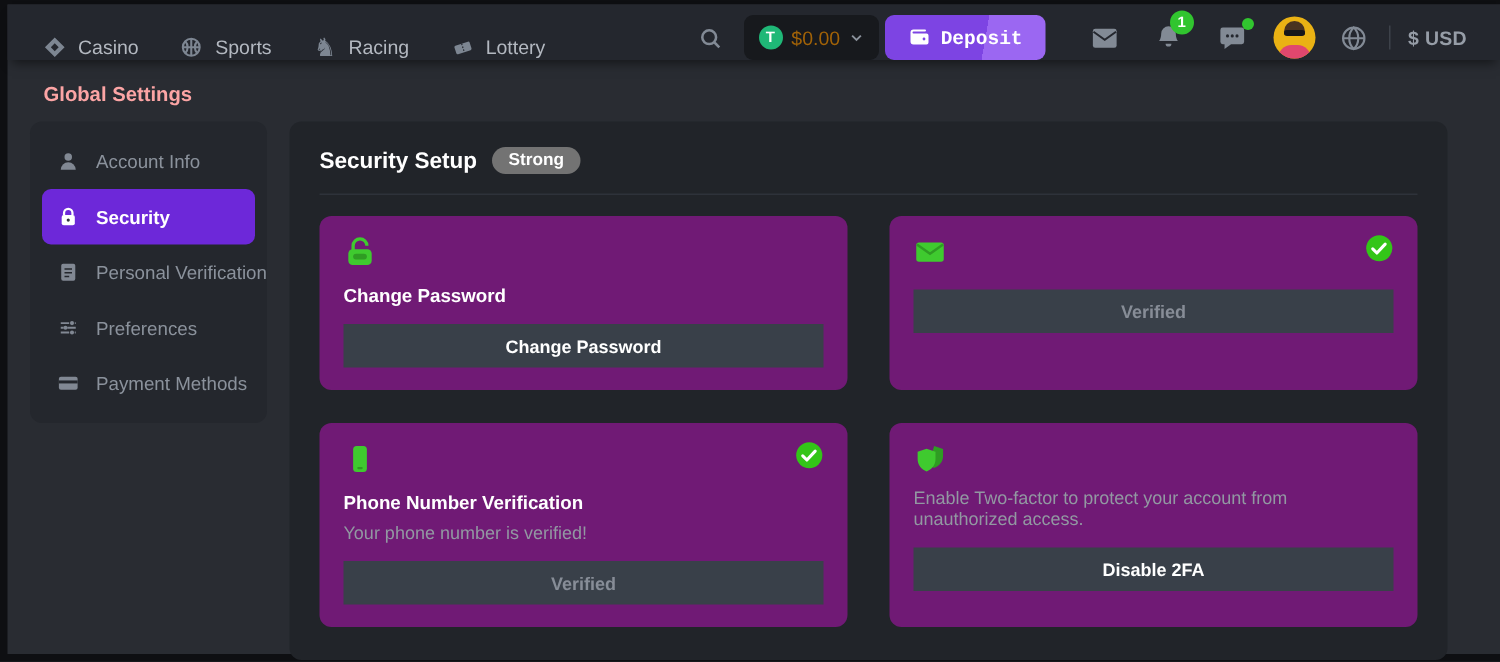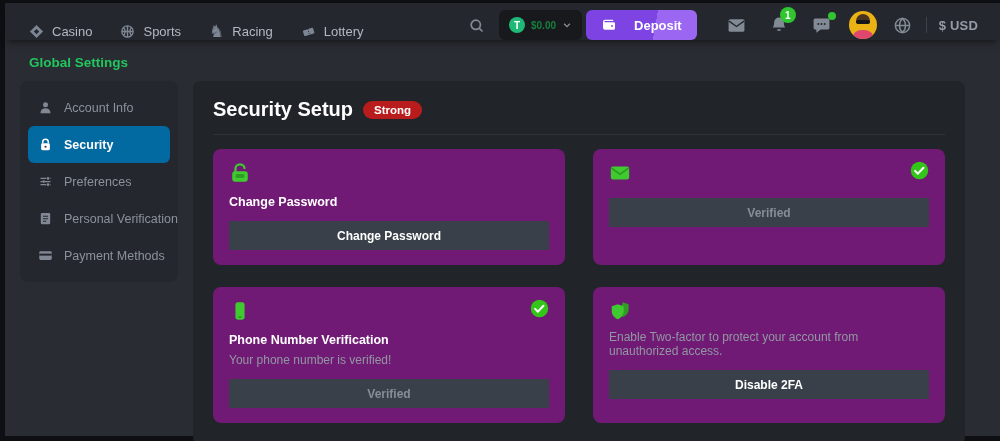--- a/index.html
+++ b/index.html
@@ -27,65 +27,65 @@
   .icon-btn { color:#828a95; display:flex; align-items:center; cursor:pointer; position:relative; }
   .search-btn { margin-right:14px; }
   .balance-pill {
     background:#17191d; border-radius:6px; height:30px; display:flex; align-items:center;
     gap:6px; padding:0 10px; cursor:pointer;
   }
   .tether {
     width:16px; height:16px; border-radius:50%; background:#1fb877; color:#fff;
     font-size:10px; font-weight:700; display:flex; align-items:center; justify-content:center;
   }
-  .balance-amt { color:#15803d; font-size:10px; font-weight:700; }
+  .balance-amt { color:#a16207; font-size:13px; font-weight:400; }
   .chev { color:#8b929c; display:flex; }
   .deposit-btn {
     margin-left:4px; height:30px; border:none; border-radius:6px; padding:0 15px;
     background:linear-gradient(100deg,#7d44e3 62%, #9b67f2 62%);
-    color:#fff; font-size:13px; font-weight:700; display:flex; align-items:center; gap:17px; cursor:pointer;
-    font-family:Liberation Sans, sans-serif;
+    color:#fff; font-size:13px; font-weight:700; display:flex; align-items:center; gap:6px; cursor:pointer;
+    font-family:Liberation Mono, monospace;
   }
   .mail-btn { margin-left:30px; }
   .bell-btn { margin-left:24px; }
   .chat-btn { margin-left:24px; }
   .notif-badge {
     position:absolute; top:-9px; right:-8px; min-width:16px; height:16px; padding:0 4px;
     background:#31c52f; color:#fff; border-radius:9px; font-size:10px; font-weight:700;
     display:flex; align-items:center; justify-content:center;
   }
   .chat-dot { position:absolute; top:-4px; right:-5px; width:8px; height:8px; border-radius:50%; background:#31c52f; }
   .avatar { margin-left:18px; width:28px; height:28px; border-radius:50%; background:#eab214; position:relative; overflow:hidden; cursor:pointer; flex-shrink:0; }
   .av-hair { position:absolute; top:3px; left:7px; width:14px; height:9px; background:#4a3320; border-radius:7px 7px 0 0; }
   .av-glasses { position:absolute; top:9px; left:7px; width:14px; height:4px; background:#15161a; border-radius:2px; }
   .av-body { position:absolute; bottom:-3px; left:3px; width:22px; height:12px; background:#e0476e; border-radius:9px 9px 0 0; }
   .globe-btn { margin-left:16px; }
   .v-divider { width:1px; height:16px; background:#3d424a; margin:0 12px 0 14px; }
   .usd-label { color:#969da7; font-size:13px; font-weight:700; letter-spacing:.2px; }
 
   
-  .gs-title { color:#22c55e; font-size:13.5px; font-weight:700; margin:15px 0 11px 24px; }
+  .gs-title { color:#fca5a5; font-size:13.5px; font-weight:700; margin:15px 0 11px 24px; }
   .content { display:flex; align-items:flex-start; gap:15px; padding:0 35px 0 15px; }
 
   
   .sidebar { width:158px; flex-shrink:0; background:#24272d; border-radius:8px; padding:8px; }
   .side-item {
     display:flex; align-items:center; gap:11px; height:37px; padding:0 10px;
     border-radius:6px; color:#8b929c; font-size:12.5px; cursor:pointer; white-space:nowrap;
   }
   .side-item .sicon { display:flex; color:#818893; }
-  .side-item.active { background:#0369a1; color:#fff; font-weight:700; }
+  .side-item.active { background:#6d28d9; color:#fff; font-weight:700; }
   .side-item.active .sicon { color:#fff; }
 
   
   .main-panel { flex:1; background:#212429; border-radius:8px; padding:17px 20px 22px; min-height:344px; }
   .main-header { display:flex; align-items:center; gap:10px; }
-  .main-title { color:#fff; font-size:20px; font-weight:700; }
+  .main-title { color:#fff; font-size:15px; font-weight:700; }
   .strength-badge {
-    background:#b91c1c; color:#fff; font-size:11.5px; font-weight:700;
+    background:#737373; color:#fff; font-size:11.5px; font-weight:700;
     padding:3px 11px; border-radius:999px;
   }
   .main-divider { border:none; border-top:1px solid #2e323a; margin-top:13px; }
   .cards-grid { margin-top:14px; display:grid; grid-template-columns:1fr 1fr; column-gap:28px; row-gap:22px; }
 
   .card { background:#701a75; border-radius:8px; padding:13px 16px 15px; }
   .card-top { display:flex; align-items:flex-start; justify-content:space-between; height:24px; }
   .card-icon { display:flex; }
   .check-badge { display:flex; margin-top:-1px; }
   .card-title { margin-top:9px; color:#fff; font-size:12.5px; font-weight:700; }
@@ -232,39 +232,39 @@
           <svg width="15" height="15" viewBox="0 0 24 24">
               <path d="M7.5 10V8a4.5 4.5 0 0 1 9 0v2" fill="none" stroke="currentColor" stroke-width="2.4"></path>
               <rect x="5" y="10" width="14" height="11" rx="2.2" fill="currentColor"></rect>
               <circle cx="12" cy="15.5" r="1.7" fill="#30343c"></circle>
             </svg>
         </span>
         <span>Security</span>
       </div>
       <div class="side-item">
         <span class="sicon">
+          <svg width="15" height="15" viewBox="0 0 24 24" fill="currentColor">
+              <rect x="4.5" y="3" width="15" height="18" rx="2"></rect>
+              <g stroke="#24272d" stroke-width="1.7">
+                <path d="M8 8.5h8M8 12.5h8M8 16.5h5"></path>
+              </g>
+            </svg>
+        </span>
+        <span>Personal Verification</span>
+      </div>
+      <div class="side-item">
+        <span class="sicon">
           <svg width="15" height="15" viewBox="0 0 24 24" stroke="currentColor" stroke-width="2" fill="none">
               <path d="M4 7h9M19 7h1M4 12h3M11 12h9M4 17h9M19 17h1"></path>
               <circle cx="16" cy="7" r="2.2" fill="currentColor" stroke="none"></circle>
               <circle cx="9" cy="12" r="2.2" fill="currentColor" stroke="none"></circle>
               <circle cx="16" cy="17" r="2.2" fill="currentColor" stroke="none"></circle>
             </svg>
         </span>
         <span>Preferences</span>
-      </div>
-      <div class="side-item">
-        <span class="sicon">
-          <svg width="15" height="15" viewBox="0 0 24 24" fill="currentColor">
-              <rect x="4.5" y="3" width="15" height="18" rx="2"></rect>
-              <g stroke="#24272d" stroke-width="1.7">
-                <path d="M8 8.5h8M8 12.5h8M8 16.5h5"></path>
-              </g>
-            </svg>
-        </span>
-        <span>Personal Verification</span>
       </div>
       <div class="side-item">
         <span class="sicon">
           <svg width="15" height="15" viewBox="0 0 24 24" fill="currentColor">
               <rect x="2" y="5" width="20" height="14" rx="2.2"></rect>
               <rect x="2" y="9" width="20" height="3.2" fill="#24272d"></rect>
             </svg>
         </span>
         <span>Payment Methods</span>
       </div>

